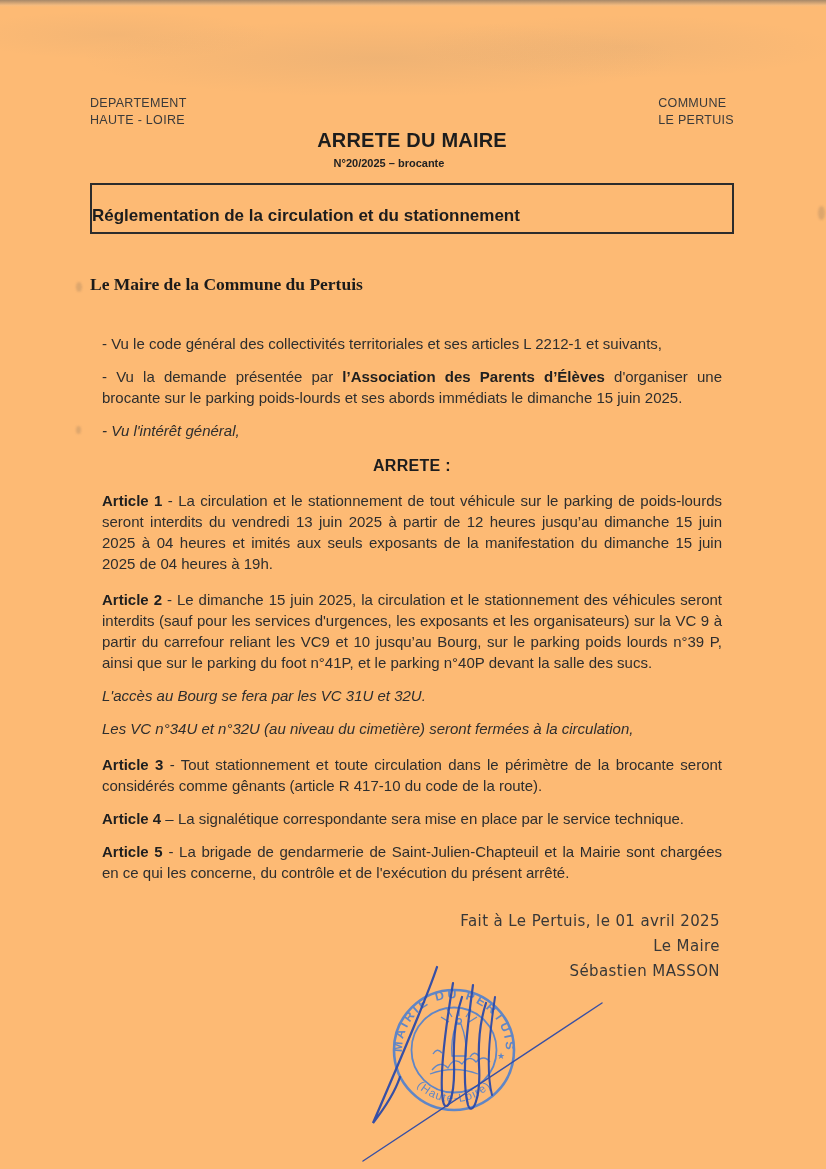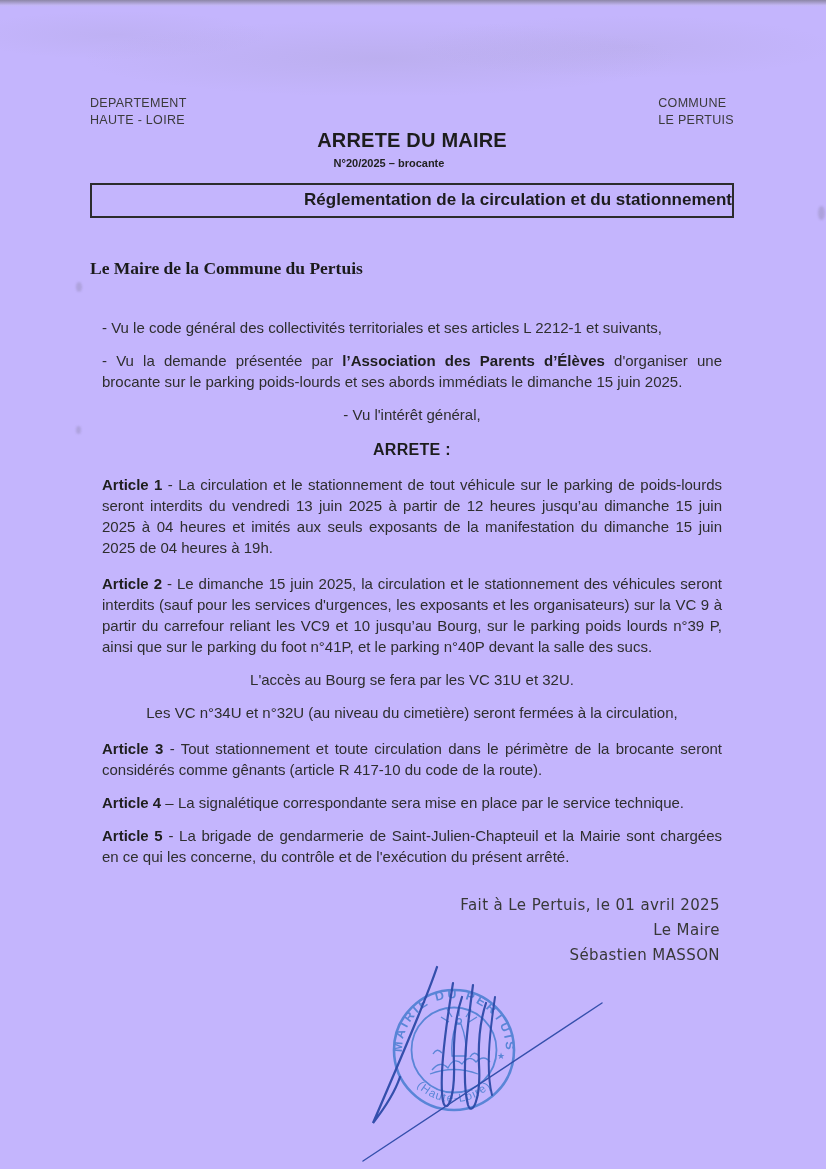--- a/index.html
+++ b/index.html
@@ -1,41 +1,41 @@
 <!DOCTYPE html>
 <html><head>
 <meta charset="utf-8">
 <style>
   html,body{margin:0;padding:0;background:#ffffff;}
   .page{
-    position:relative;width:826px;height:1169px;background:#c4b5fd;
+    position:relative;width:826px;height:1169px;background:#fdba74;
     overflow:hidden;font-family:"Liberation Sans",sans-serif;color:#2b2b2b;
   }
   .scan-top{
     position:absolute;top:0;left:0;right:0;height:7px;
     background:linear-gradient(180deg,rgba(95,95,95,.55),rgba(190,190,190,.15) 75%,rgba(0,0,0,0));
   }
   .scan-noise{
     position:absolute;inset:0;pointer-events:none;
     background:
       radial-gradient(430px 55px at 46% 5%, rgba(120,120,120,.10), rgba(0,0,0,0) 70%),
       radial-gradient(300px 45px at 76% 4%, rgba(120,120,120,.08), rgba(0,0,0,0) 70%),
       radial-gradient(220px 35px at 14% 3%, rgba(120,120,120,.07), rgba(0,0,0,0) 70%);
   }
   .speck{position:absolute;background:rgba(80,80,80,.18);border-radius:50%;filter:blur(1px);}
   .content{position:absolute;left:90px;top:95px;width:644px;}
   .header-row{display:flex;justify-content:space-between;font-size:12.5px;line-height:17px;letter-spacing:.3px;color:#3a3a3a;}
   .header-block div{white-space:nowrap;}
   .main-title{text-align:center;font-size:20px;font-weight:bold;color:#1d1d1d;letter-spacing:.2px;}
   .reference{text-align:center;padding-right:46px;font-weight:bold;font-size:11px;margin-top:5px;color:#222;}
-  .boxed-title{margin-top:14px;border:2px solid #2c2c2c;text-align:right;font-weight:bold;font-size:17px;padding:5px 0 6px;color:#1d1d1d;}
+  .boxed-title{margin-top:14px;border:2px solid #2c2c2c;text-align:left;font-weight:bold;font-size:17px;padding:21px 0 6px;color:#1d1d1d;}
   .salutation{margin-top:40px;font-family:"Liberation Serif",serif;font-weight:bold;font-size:17.5px;color:#1b1b1b;}
   .recitals{margin-top:38px;}
   p.body{font-size:15px;line-height:21px;text-align:justify;margin:12px;color:#2e2e2e;}
-  p.body.left{text-align:center;}
+  p.body.left{text-align:left;font-style:italic;}
   .arrete-heading{text-align:center;font-weight:bold;font-size:16px;margin-top:16px;letter-spacing:.3px;color:#1d1d1d;}
   .article{margin-top:15px;}
   .article.tight{margin-top:12px;}
   .label{font-weight:bold;color:#1f1f1f;}
   .sig-block{
     margin-top:26px;text-align:right;padding-right:14px;
     font-family:"DejaVu Sans",sans-serif;font-size:15px;line-height:25px;
     color:#383838;letter-spacing:.4px;
   }
   .overlay{position:absolute;left:340px;top:953px;width:320px;height:216px;pointer-events:none;}

